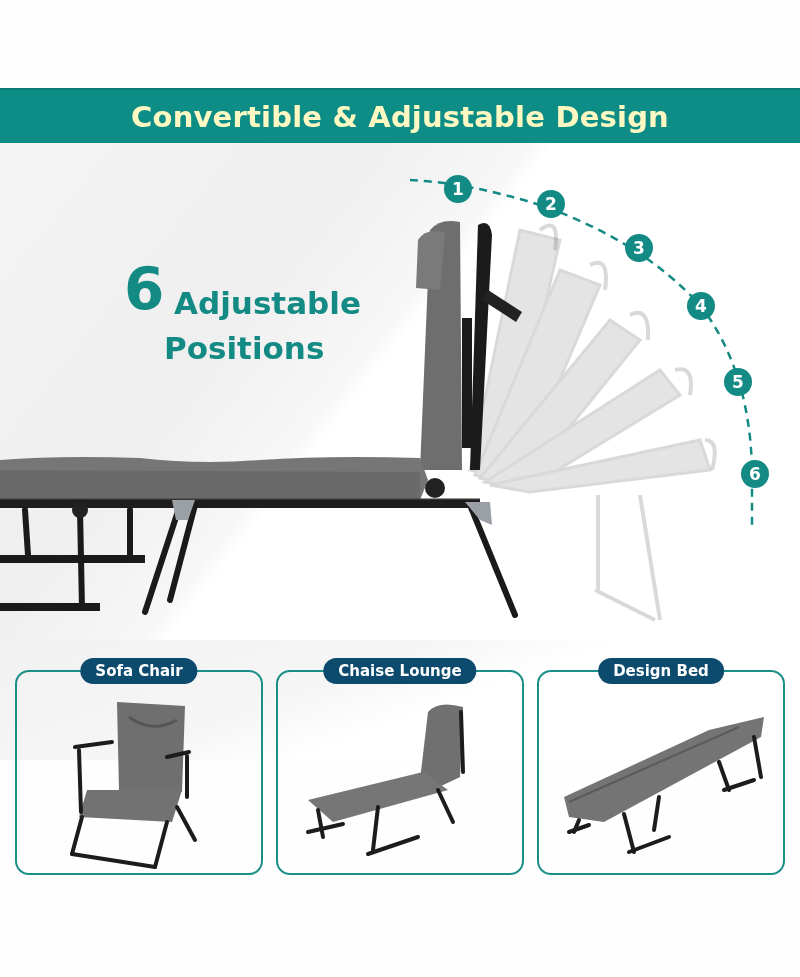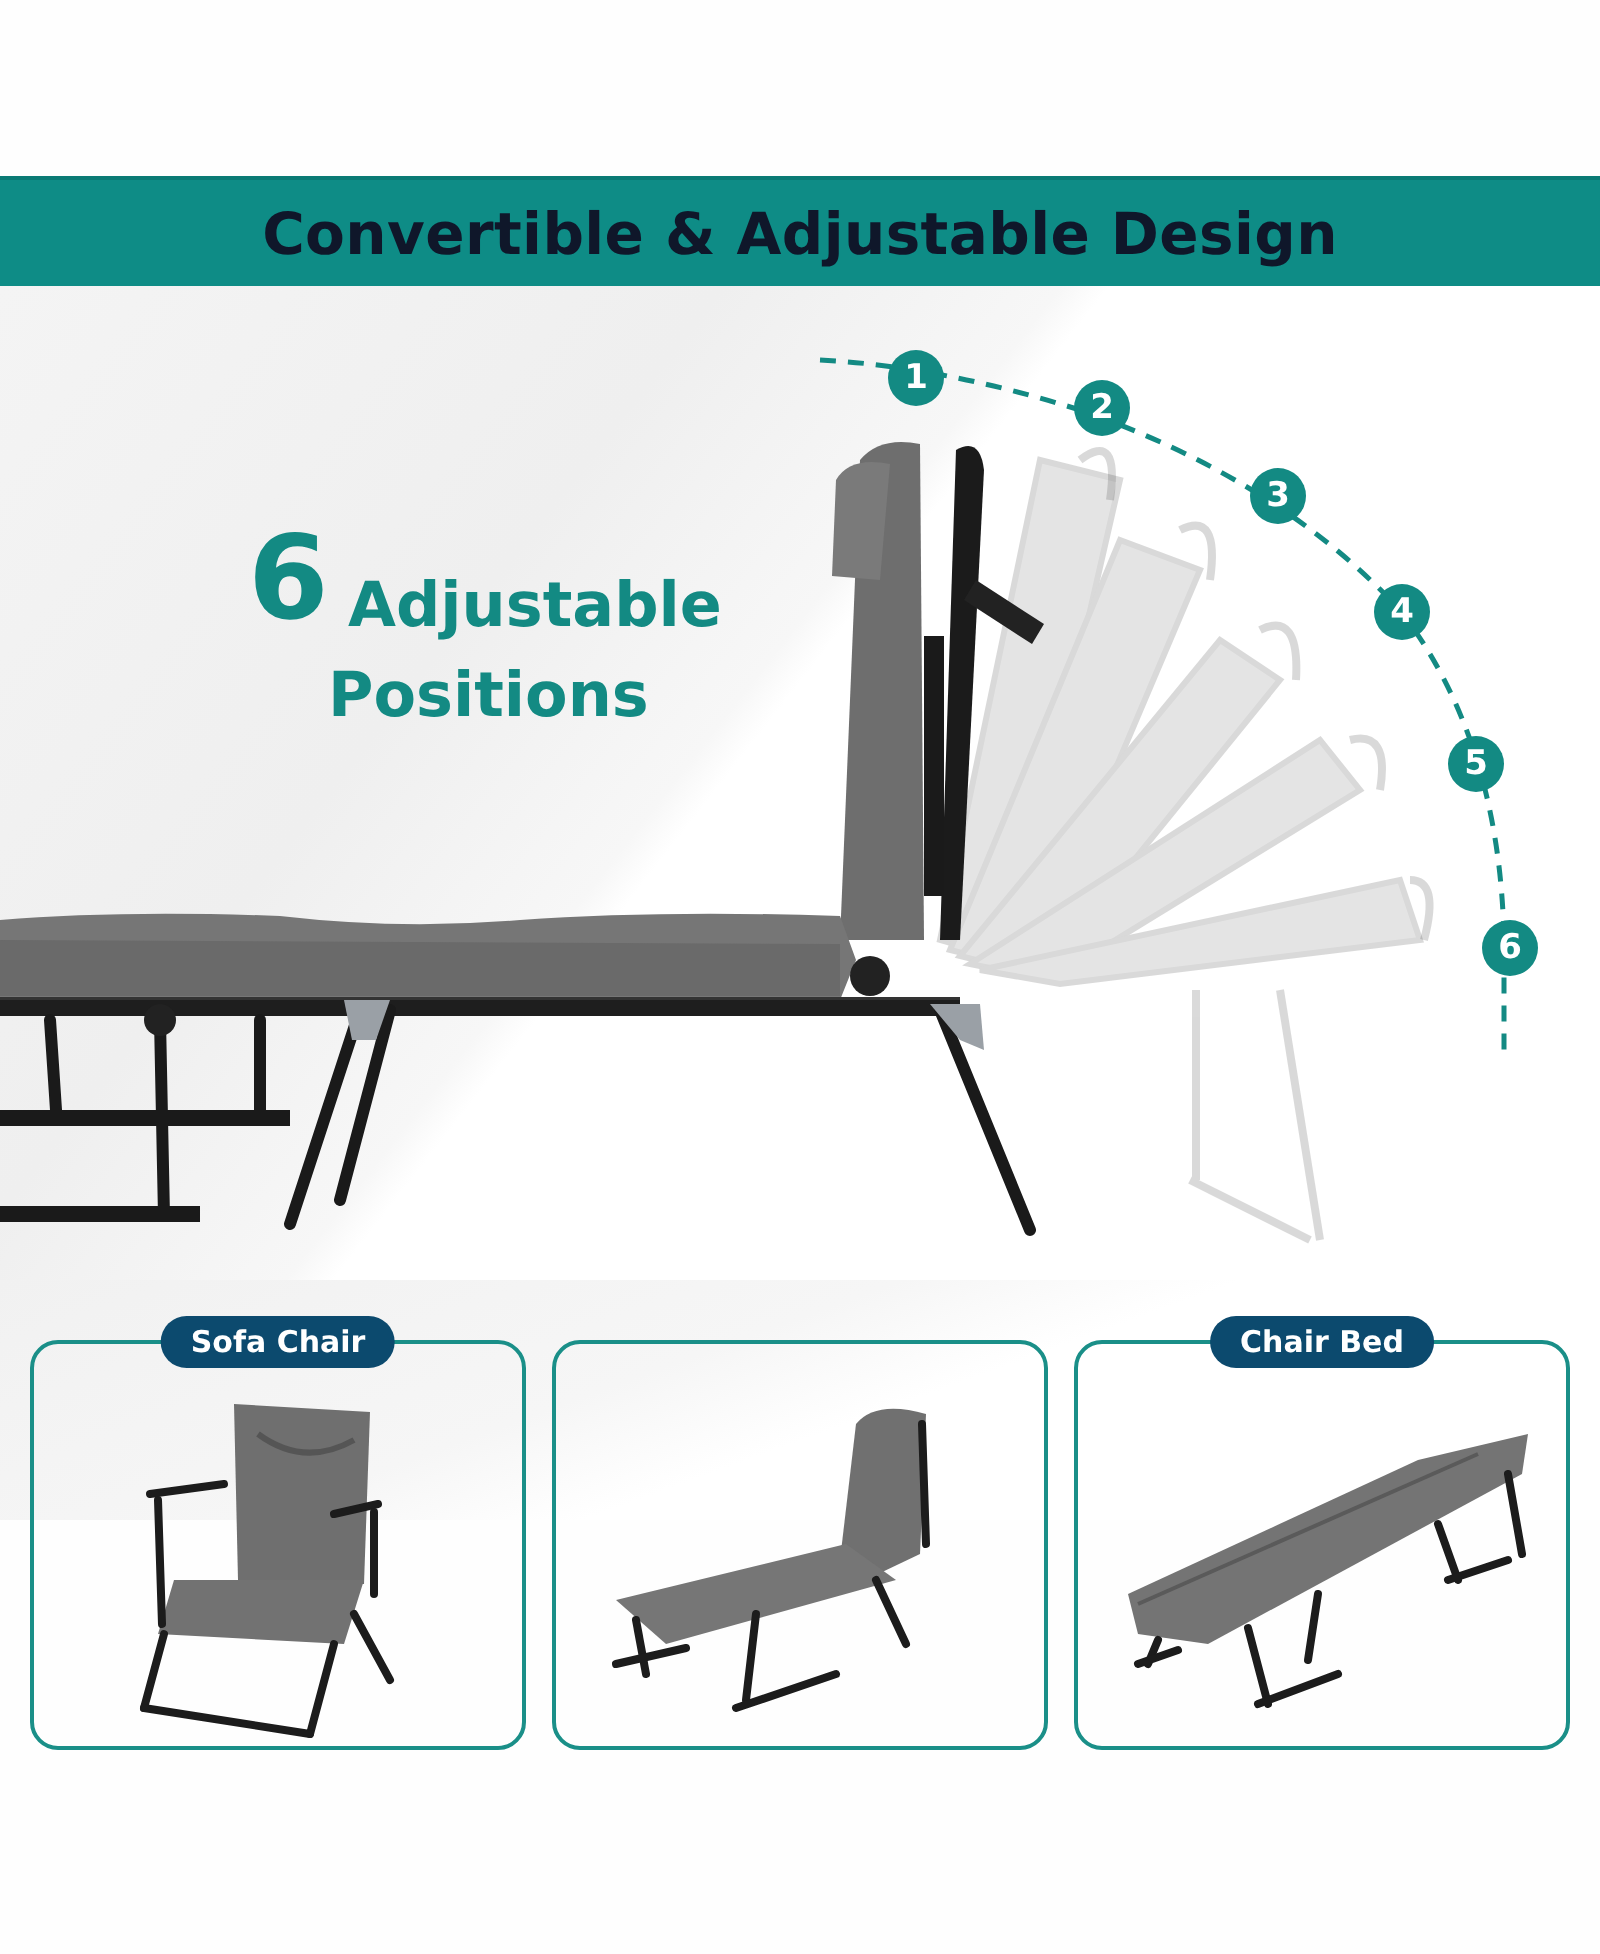--- a/index.html
+++ b/index.html
@@ -14,21 +14,21 @@
     position: absolute; left: 0; top: 640px; width: 800px; height: 120px;
     background: linear-gradient(160deg, #f1f1f1 0%, #f6f6f6 40%, #ffffff 55%);
   }
 
   .banner {
     position: absolute; left: 0; top: 88px; width: 800px; height: 55px;
     background: #0e8c86; border-top: 2px solid #0a7a75;
     display: flex; align-items: center; justify-content: center;
   }
   .banner-title {
-    color: #0f172a; font-family: "DejaVu Sans", sans-serif; font-weight: bold;
+    color: #fef9c3; font-family: "DejaVu Sans", sans-serif; font-weight: bold;
     font-size: 29px; letter-spacing: 0.2px;
   }
 
   .headline { position: absolute; left: 124px; top: 266px; color: #138a83; }
   .headline .big {
     position: absolute; left: 0; top: -6px; font-family: "DejaVu Sans", sans-serif;
     font-weight: bold; font-size: 58px; line-height: 58px;
   }
   .headline .line1 {
     position: absolute; left: 50px; top: 20px; white-space: nowrap;
@@ -148,36 +148,37 @@
       <line x1="170" y1="84" x2="170" y2="125"></line>
       <line x1="65" y1="145" x2="55" y2="182"></line>
       <line x1="150" y1="150" x2="138" y2="195"></line>
       <line x1="55" y1="182" x2="138" y2="195"></line>
       <line x1="160" y1="135" x2="178" y2="168"></line>
     </g>
   </svg>
 </div>
 
 <div class="card" style="left:276px;">
+  <span class="card-label">Chaise Lounge</span>
   <svg width="248" height="205">
     <path d="M150 40 Q160 28 185 35 L182 105 L140 125 Z" fill="#707070"></path>
     <path d="M30 128 L145 100 L170 118 L55 150 Z" fill="#767676"></path>
     <g stroke="#1c1c1c" stroke-width="4" fill="none" stroke-linecap="round">
       <line x1="40" y1="138" x2="45" y2="165"></line>
       <line x1="30" y1="160" x2="65" y2="152"></line>
       <line x1="100" y1="135" x2="95" y2="178"></line>
       <line x1="90" y1="182" x2="140" y2="165"></line>
       <line x1="160" y1="118" x2="175" y2="150"></line>
       <line x1="183" y1="40" x2="185" y2="100"></line>
     </g>
   </svg>
 </div>
 
 <div class="card" style="left:537px;">
-  <span class="card-label">Chair Bed</span>
+  <span class="card-label">Design Bed</span>
   <svg width="248" height="205">
     <path d="M25 125 L170 58 L225 45 L222 65 L65 150 L30 145 Z" fill="#747474"></path>
     <path d="M30 130 L200 55" stroke="#5a5a5a" stroke-width="2"></path>
     <g stroke="#1c1c1c" stroke-width="4" fill="none" stroke-linecap="round">
       <line x1="40" y1="148" x2="35" y2="160"></line>
       <line x1="30" y1="160" x2="50" y2="153"></line>
       <line x1="85" y1="142" x2="95" y2="180"></line>
       <line x1="90" y1="180" x2="130" y2="165"></line>
       <line x1="120" y1="125" x2="115" y2="158"></line>
       <line x1="180" y1="90" x2="190" y2="118"></line>

